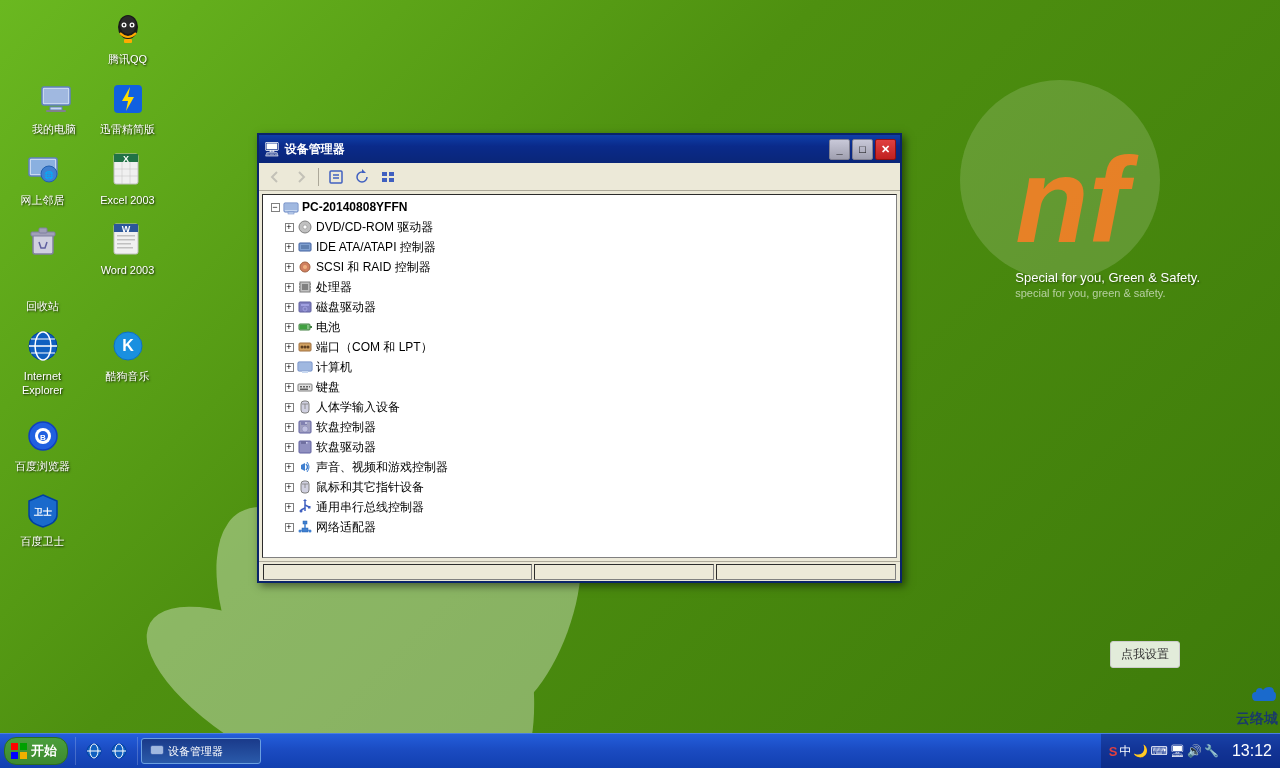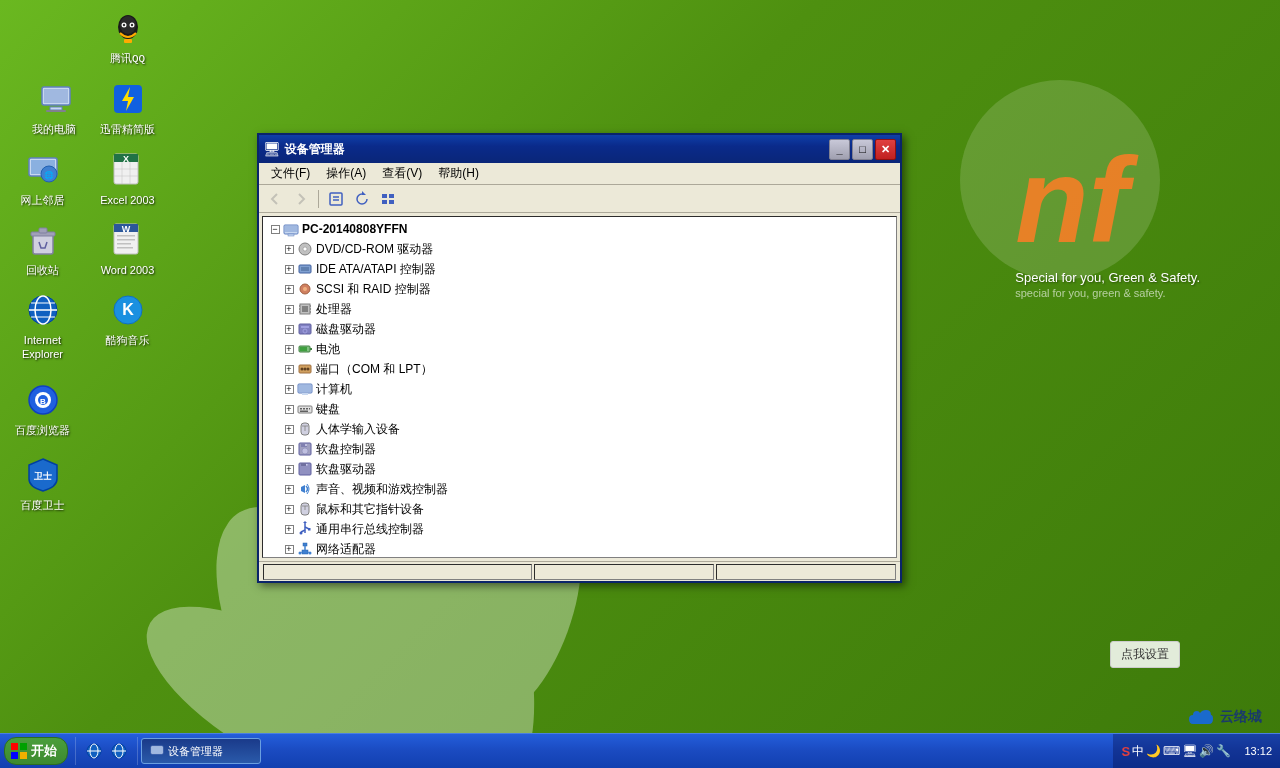--- a/index.html
+++ b/index.html
@@ -160,21 +160,21 @@
       color: white;
     }
 
     .tray-icon {
       font-size: 14px;
       cursor: pointer;
     }
 
     .clock {
       color: white;
-      font-size: 11px;
+      font-size: 16px;
       text-align: left;
       padding-left: 5px;
     }
 
     
     .window {
       position: absolute;
       top: 133px;
       left: 257px;
       width: 645px;
@@ -373,24 +373,25 @@
       height: 16px;
       border: 1px inset #808080;
       flex: 1;
       margin: 0 1px;
     }
 
     
     .brand-bottom-right {
       position: absolute;
       bottom: 40px;
-      right: 18px;
-      display: flex;
-      align-items: center;
+      right: 2px;
+      display: flex;
+      align-items: flex-end;
       gap: 5px;
+      flex-direction: column;
     }
   </style>
 </head>
 <body>
 
 <div class="desktop">
 
   <svg style="position:absolute;bottom:30px;left:130px;width:550px;height:420px;opacity:0.35;pointer-events:none;" viewBox="0 0 550 420">
 
     <ellipse cx="200" cy="350" rx="80" ry="180" fill="white" transform="rotate(-30 200 350)"></ellipse>
@@ -407,21 +408,21 @@
   <div style="position:absolute;right:80px;top:140px;pointer-events:none;">
     <div style="color:#ff6600;font-size:120px;font-weight:bold;font-style:italic;line-height:1;opacity:0.85;font-family:Arial,sans-serif;">nf</div>
     <div style="color:white;font-size:13px;margin-top:10px;text-shadow:1px 1px 2px rgba(0,0,0,0.4);">Special for you, Green &amp; Safety.</div>
     <div style="color:rgba(255,255,255,0.6);font-size:11px;margin-top:2px;">special for you, green &amp; safety.</div>
   </div>
 
   <div style="position:absolute;right:120px;top:80px;width:200px;height:200px;background:rgba(255,255,255,0.15);border-radius:50%;pointer-events:none;"></div>
 
   <div class="icons-grid">
 
-    <div class="icon-item" style="grid-column:2;grid-row:1;font-family:Liberation Mono, monospace;">
+    <div class="icon-item" style="grid-column:2;grid-row:1;">
       <div class="icon-img">
         <svg width="36" height="36" viewBox="0 0 36 36">
             <ellipse cx="18" cy="16" rx="10" ry="12" fill="#1a1a1a"></ellipse>
             <ellipse cx="18" cy="14" rx="8" ry="9" fill="#2a2a2a"></ellipse>
             <circle cx="14" cy="14" r="2.5" fill="white"></circle>
             <circle cx="22" cy="14" r="2.5" fill="white"></circle>
             <circle cx="14" cy="14" r="1.2" fill="#333"></circle>
             <circle cx="22" cy="14" r="1.2" fill="#333"></circle>
             <path d="M10 22 Q18 30 26 22" stroke="#ffaa00" stroke-width="2" fill="none"></path>
             <rect x="14" y="28" width="8" height="4" fill="#ffaa00" rx="1"></rect>
@@ -470,21 +471,21 @@
             <text x="16" y="10" text-anchor="middle" fill="white" font-size="9" font-weight="bold">X</text>
             <line x1="12" y1="10" x2="12" y2="32" stroke="#c0c0c0" stroke-width="0.5"></line>
             <line x1="20" y1="10" x2="20" y2="32" stroke="#c0c0c0" stroke-width="0.5"></line>
             <line x1="4" y1="17" x2="28" y2="17" stroke="#c0c0c0" stroke-width="0.5"></line>
             <line x1="4" y1="24" x2="28" y2="24" stroke="#c0c0c0" stroke-width="0.5"></line>
           </svg>
       </div>
       <div class="icon-label">Excel 2003</div>
     </div>
 
-    <div class="icon-item" style="grid-column:1;grid-row:4;">
+    <div class="icon-item" style="grid-column:1;grid-row:4;gap:36px;">
       <div class="icon-img">
         <svg width="36" height="36" viewBox="0 0 36 36">
             <rect x="8" y="12" width="20" height="20" rx="2" fill="#d0d0e0" stroke="#8080a0" stroke-width="1.5"></rect>
             <rect x="6" y="10" width="24" height="4" rx="1" fill="#a0a0b8" stroke="#8080a0" stroke-width="1"></rect>
             <rect x="14" y="6" width="8" height="5" rx="1" fill="#a0a0b8" stroke="#8080a0" stroke-width="1"></rect>
             <path d="M14 20 L16 26 L20 26 L22 20" stroke="#6060a0" stroke-width="1.5" fill="none"></path>
           </svg>
       </div>
       <div class="icon-label">回收站</div>
     </div>
@@ -557,26 +558,20 @@
     <div class="window-titlebar">
       <span class="window-title-icon">🖥</span>
       <span class="window-title-text">设备管理器</span>
       <div class="window-controls">
         <div class="win-btn win-btn-min">_</div>
         <div class="win-btn win-btn-max">□</div>
         <div class="win-btn win-btn-close">✕</div>
       </div>
     </div>
 
-    <div class="menu-bar">
-      <div class="menu-item">文件(F)</div>
-      <div class="menu-item">操作(A)</div>
-      <div class="menu-item">查看(V)</div>
-      <div class="menu-item">帮助(H)</div>
-    </div>
 
     <div class="toolbar">
       <div class="tb-btn disabled" title="后退">
         <svg width="16" height="16" viewBox="0 0 16 16">
             <path d="M10 3 L5 8 L10 13" stroke="#888" stroke-width="2" fill="none"></path>
           </svg>
       </div>
       <div class="tb-btn disabled" title="前进">
         <svg width="16" height="16" viewBox="0 0 16 16">
             <path d="M6 3 L11 8 L6 13" stroke="#888" stroke-width="2" fill="none"></path>

